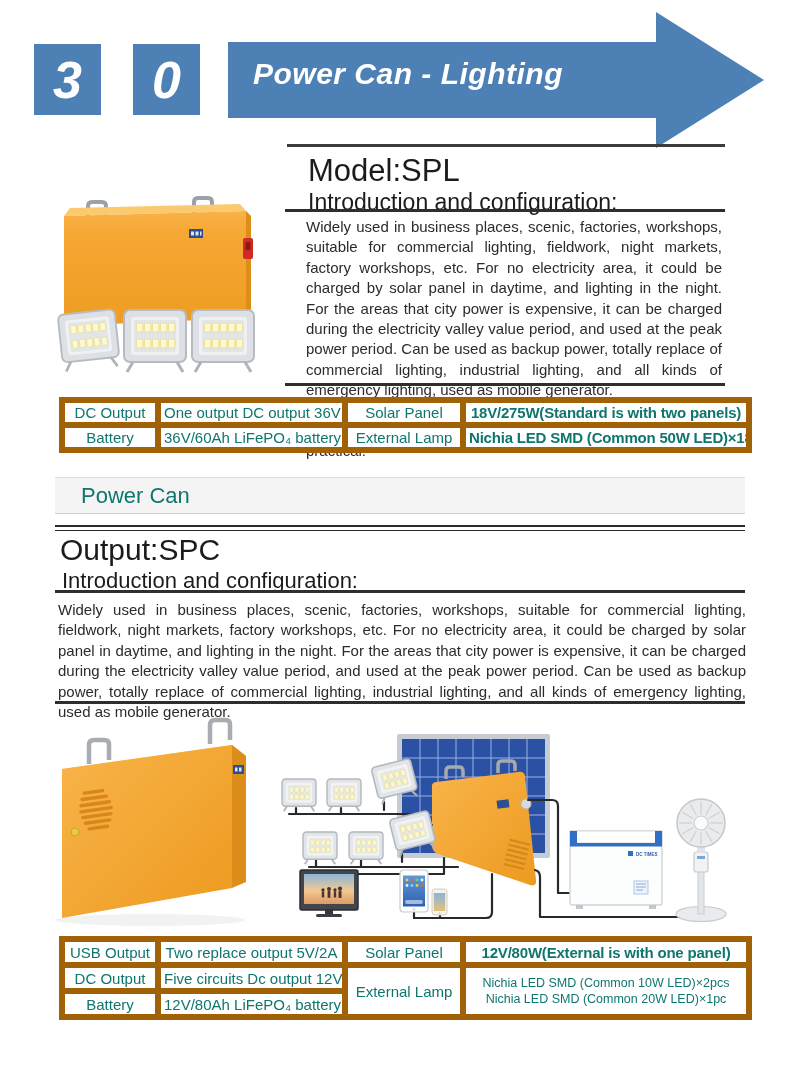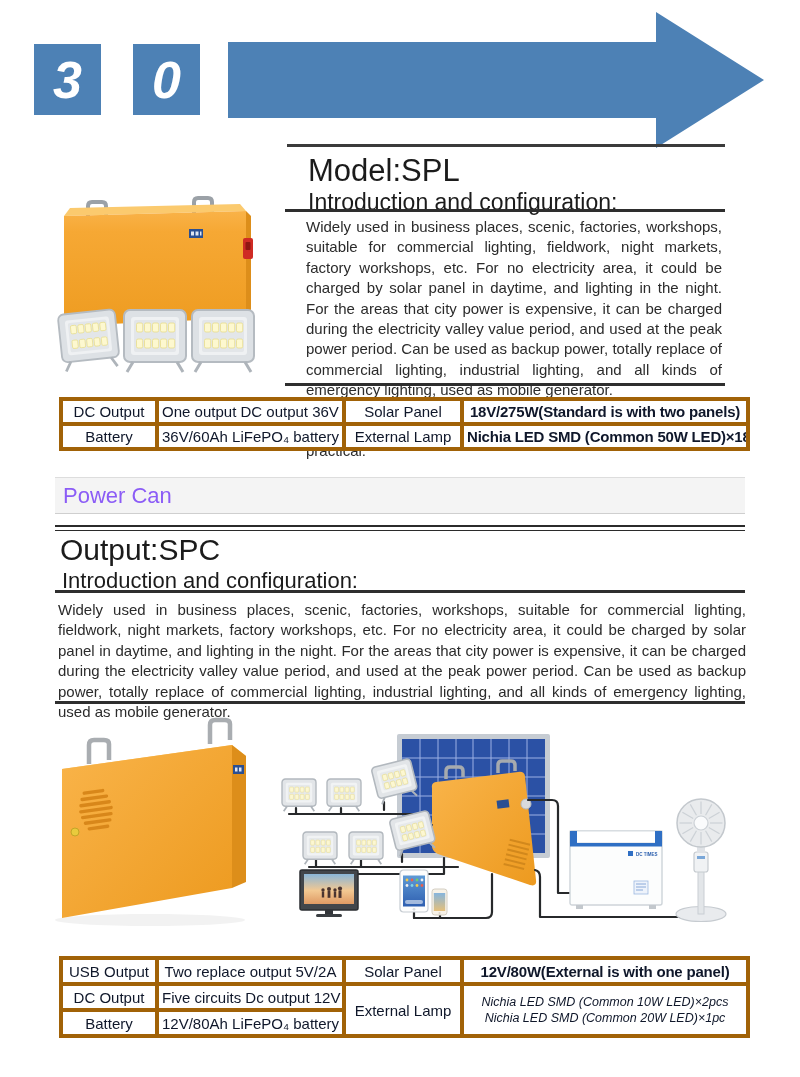--- a/index.html
+++ b/index.html
@@ -31,37 +31,37 @@
   .spl-model-title{position:absolute;left:308px;top:153px;font-size:31px;color:#1b1b1b;}
   .spl-intro-heading{position:absolute;left:308px;top:189px;font-size:23px;color:#1b1b1b;}
   .spl-paragraphs{position:absolute;left:306px;top:217px;width:416px;}
   .spl-paragraphs p,.spc-paragraph p{
     margin:0;font-size:15px;line-height:1.36;text-align:justify;color:#2b2b2b;
   }
 
   
   table.spec{border-collapse:collapse;table-layout:fixed;position:absolute;background:#fff;}
   table.spec td{
-    border:4px solid #a16207;text-align:center;vertical-align:middle;
-    font-size:15px;color:#0f172a;padding:1px 3px;overflow:hidden;white-space:nowrap;
+    border:6px solid #a16207;text-align:center;vertical-align:middle;
+    font-size:15px;color:#0f766e;padding:1px 3px;overflow:hidden;white-space:nowrap;
   }
   #spl-table{left:59px;top:397px;width:687px;}
   #spl-table tr{height:25px;}
-  #spc-table{left:59px;top:956px;width:687px;}
+  #spc-table{left:59px;top:936px;width:687px;}
   #spc-table tr{height:26px;}
   td.small{font-size:14px;letter-spacing:-0.2px;font-weight:bold;}
-  td.tiny div{font-size:12.5px;line-height:1.3;text-align:center;font-style:italic;}
+  td.tiny div{font-size:12.5px;line-height:1.3;text-align:center;}
 
   
   .band{
     position:absolute;left:55px;top:477px;width:690px;height:37px;background:#f4f4f4;
     border-top:1px solid #ddd;border-bottom:1px solid #cfcfcf;
     display:flex;align-items:center;box-sizing:border-box;
   }
-  .band-title{margin-left:8px;font-size:22px;color:#8b5cf6;}
+  .band-title{margin-left:26px;font-size:22px;color:#0f766e;}
 
   
   .spc-model-title{position:absolute;left:60px;top:533px;font-size:30px;color:#1b1b1b;}
   .spc-intro-heading{position:absolute;left:62px;top:568px;font-size:22px;color:#1b1b1b;}
   .spc-paragraph{position:absolute;left:58px;top:600px;width:688px;}
 
   svg .wire{stroke:#27292b;stroke-width:2.2;fill:none;stroke-linejoin:round;stroke-linecap:round;}
 </style>
 </head>
 <body>
@@ -71,20 +71,21 @@
   <div class="digit-box" style="left:34px">
     <span>3</span>
   </div>
   <div class="digit-box" style="left:133px">
     <span>0</span>
   </div>
 
   <svg class="banner-svg" viewBox="0 0 542 148">
     <polygon points="0,36 428,36 428,6 536,74 428,142 428,112 0,112" fill="#4d81b5"></polygon>
   </svg>
+  <div class="banner-title">Power Can - Lighting</div>
   <div class="header-underline"></div>
 
   <svg class="abs" style="left:40px;top:152px" width="250" height="236" viewBox="0 0 250 236">
     <defs>
       <linearGradient id="orangeV" x1="0" y1="0" x2="0" y2="1">
         <stop offset="0" stop-color="#f9b248"></stop>
           <stop offset=".18" stop-color="#f6a834"></stop>
           <stop offset="1" stop-color="#ee9c21"></stop>
       </linearGradient>
       <g id="fl-big">

